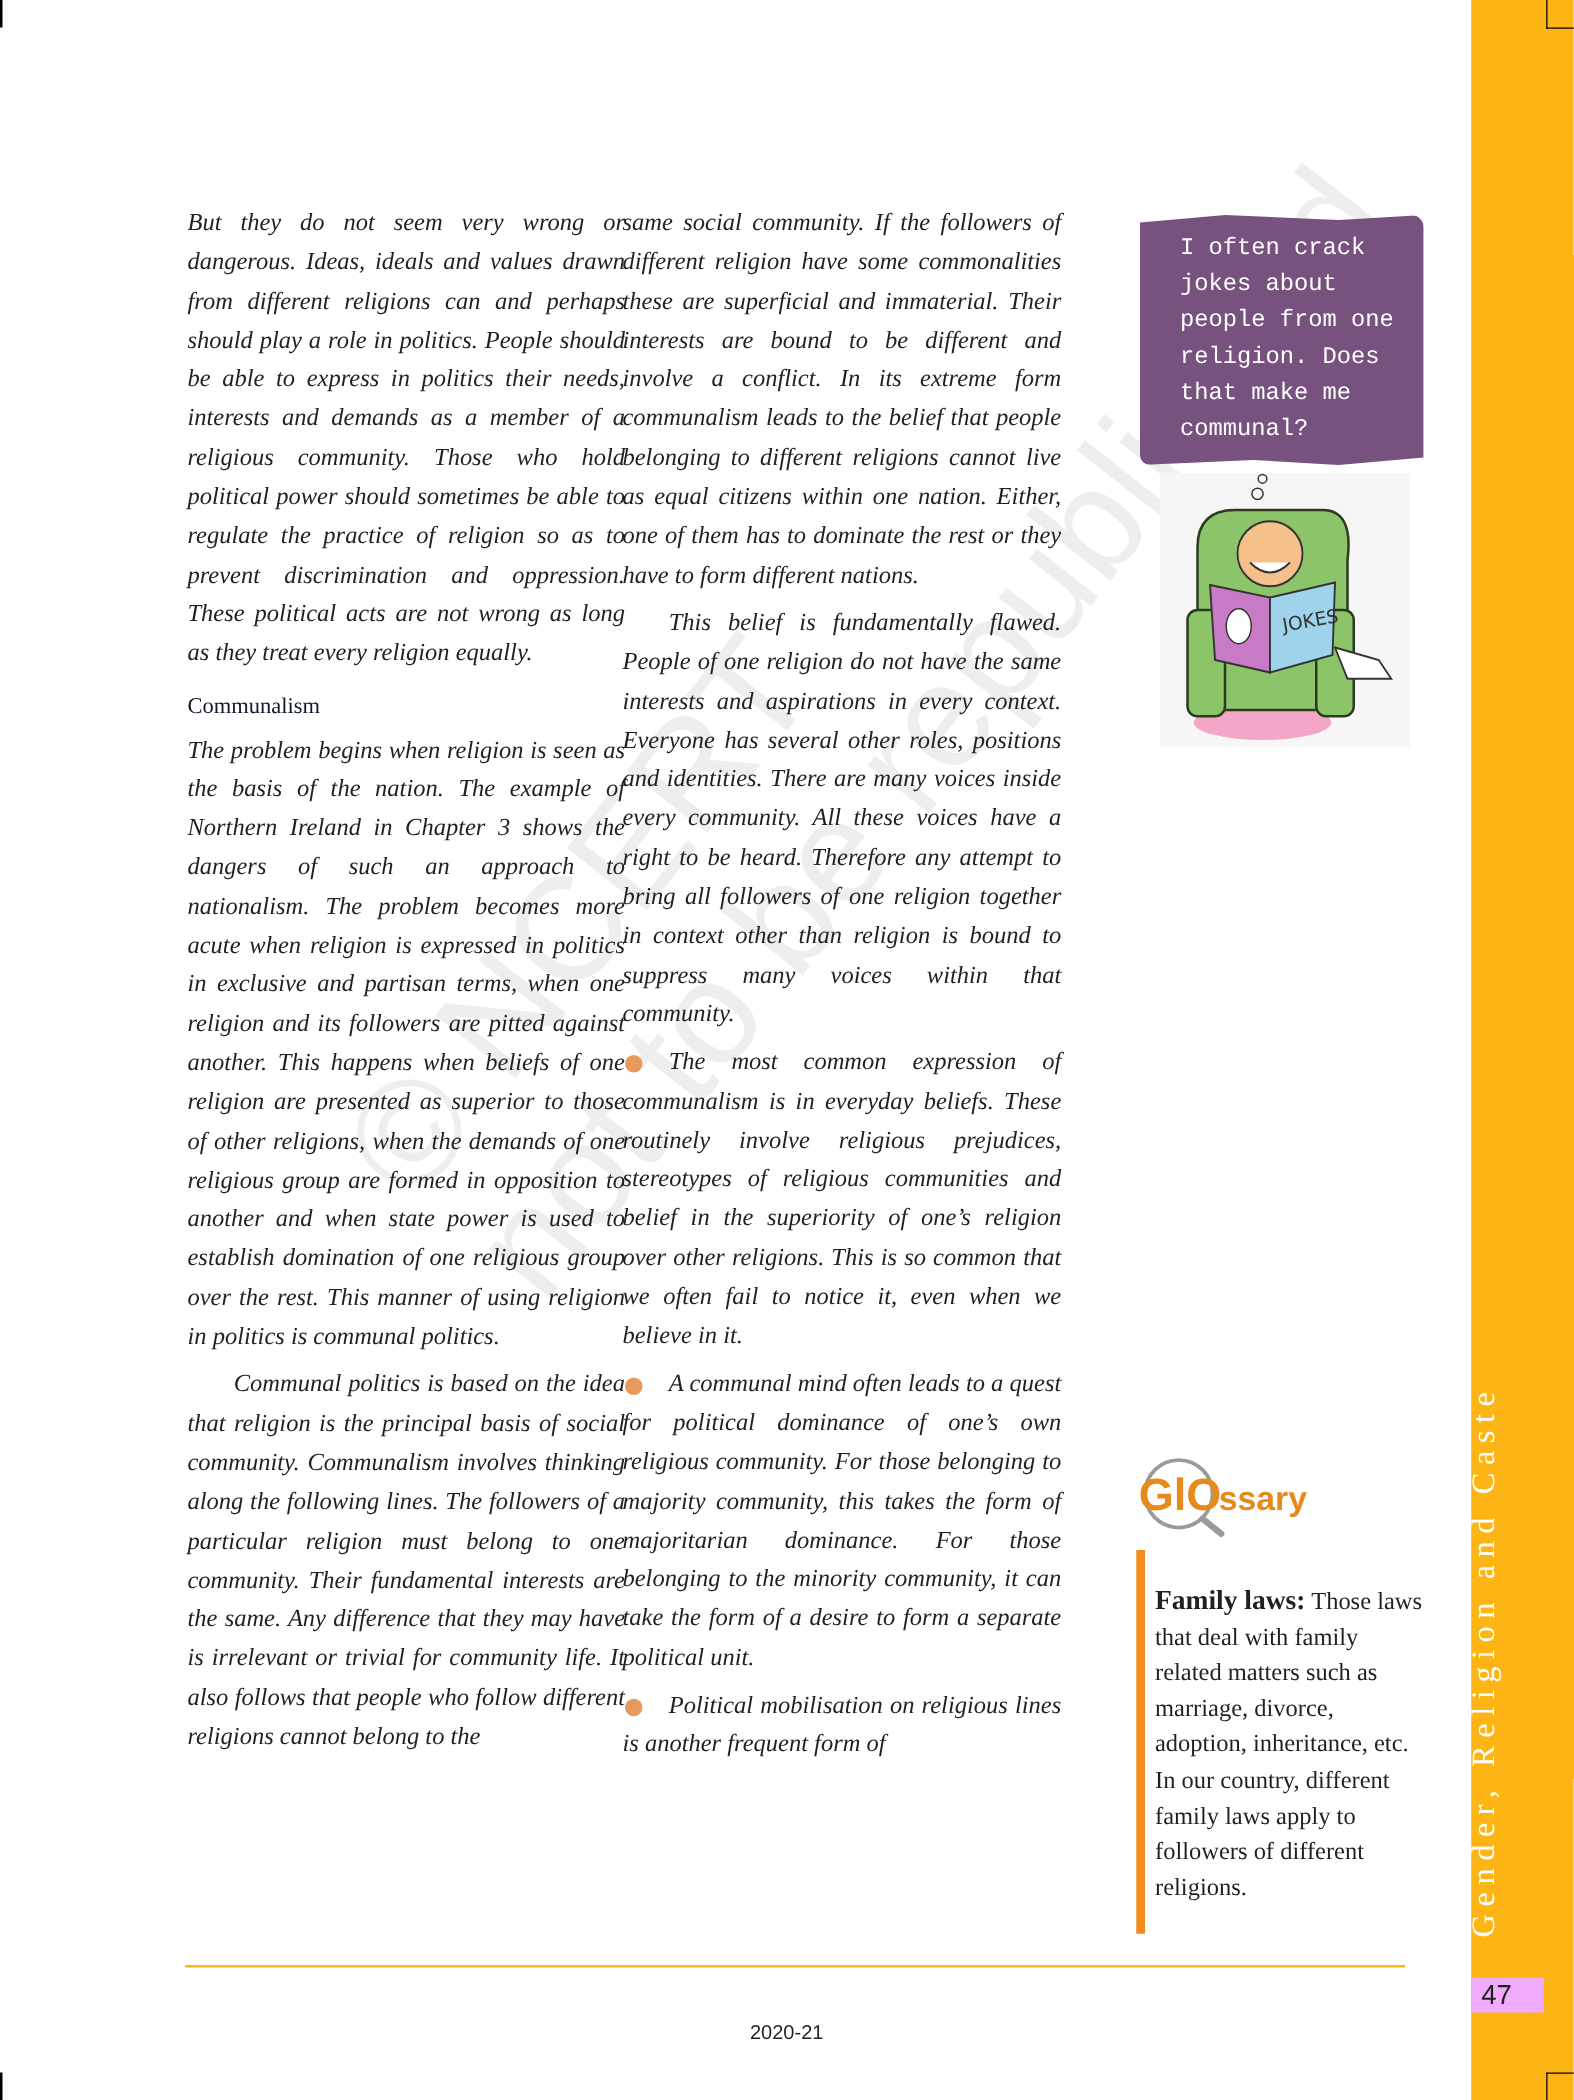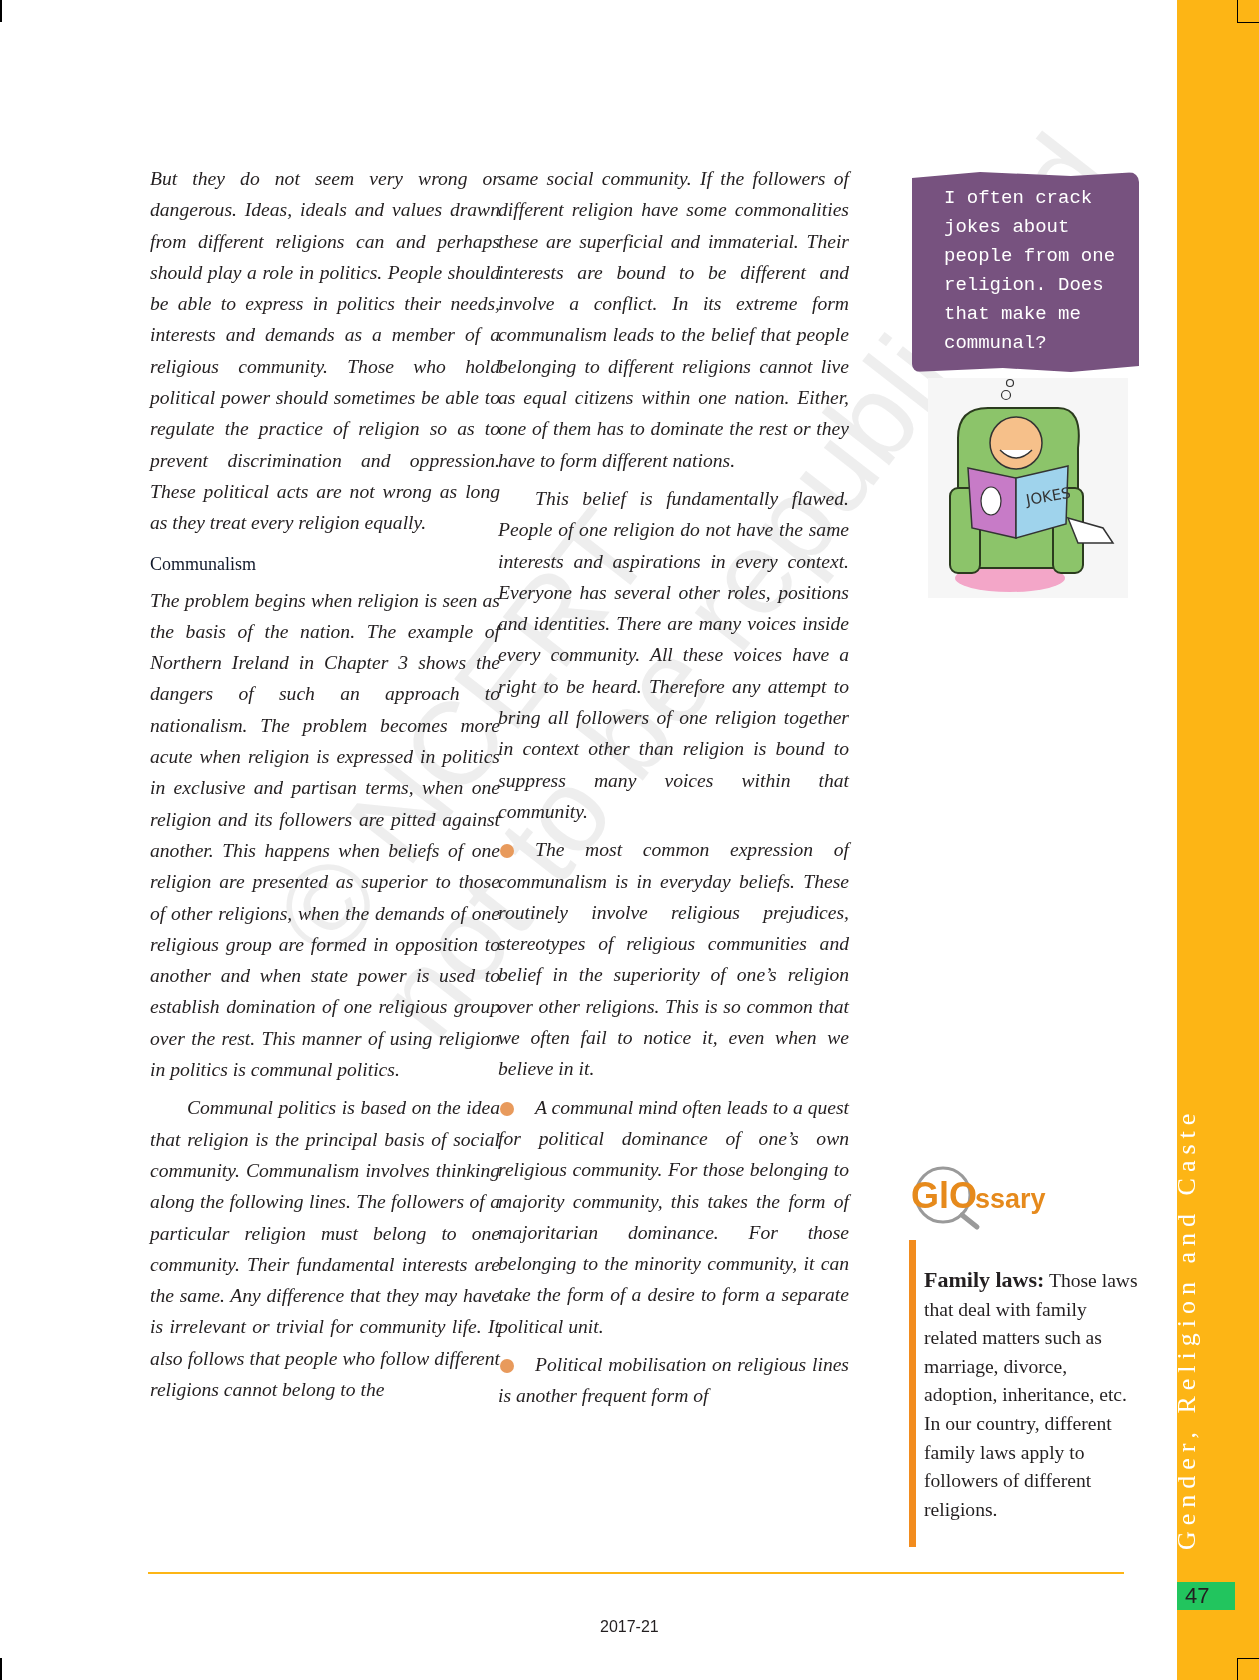--- a/index.html
+++ b/index.html
@@ -6,21 +6,21 @@
   body { width:1259px; height:1680px; position:relative; background:#ffffff; overflow:hidden;
          font-family:"Liberation Serif", "DejaVu Serif", serif; color:#231f20; }
   .sidebar { position:absolute; left:1177px; top:0; width:82px; height:1680px; background:#fdb515; }
   .crop { position:absolute; border-color:#000; border-style:solid; border-width:0; }
   .crop-tl { left:0; top:0; width:1px; height:22px; border-left-width:2px; }
   .crop-tr { left:1237px; top:0; width:22px; height:22px; border-left-width:1px; border-bottom-width:1px; }
   .crop-br { left:1237px; top:1658px; width:22px; height:22px; border-left-width:1px; border-top-width:1px; }
   .crop-bl { left:0; top:1658px; width:2px; height:22px; border-left-width:2px; }
   .vtitle { position:absolute; left:1172px; top:1550px; transform-origin:left top; transform:rotate(-90deg);
             color:#ffffff; font-size:26px; letter-spacing:6px; white-space:nowrap; }
-  .pagenum { position:absolute; left:1177px; top:1582px; width:58px; height:28px; background:#22c55e;
+  .pagenum { position:absolute; left:1177px; top:1582px; width:58px; height:28px; background:#f0abfc;
              font-family:"Liberation Sans", sans-serif; font-size:22px; line-height:28px; padding-left:8px; box-sizing:border-box; color:#231f20; }
   .col { position:absolute; font-size:19.6px; line-height:31.3px; text-align:justify; }
   .col p { margin:0;font-style:italic; }
   .col1 { left:150px; top:163px; width:350px; }
   .col2 { left:498px; top:163px; width:351px; }
   .indent { text-indent:37px; }
   .gap { margin-top:7px !important; }
   h2.heading { margin:8px 0 4px 0; color:#0f172a; font-size:18px; font-weight:normal; line-height:34px; }
   .bullet { position:relative; text-indent:37px; }
   .bullet .dot { position:absolute; left:2px; top:10px; width:14px; height:14px; border-radius:50%; background:#e89a5c; text-indent:0; }
@@ -96,13 +96,13 @@
   <text x="6" y="45" font-size="36" font-weight="bold" font-family="Liberation Sans, sans-serif" fill="#e68a1c">GlO</text>
   <text x="70" y="45" font-size="27" font-weight="bold" font-family="Liberation Sans, sans-serif" fill="#e68a1c">ssary</text>
 </svg>
 
 <div class="gloss-bar"></div>
 <div class="gloss-text">
   <span class="gloss-term">Family laws:</span><span> Those laws that deal with family related matters such as marriage, divorce, adoption, inheritance, etc. In our country, different family laws apply to followers of different religions.</span>
 </div>
 
 <div class="rule"></div>
-<div class="year">2017-21</div>
+<div class="year">2020-21</div>
 
 </body></html>

